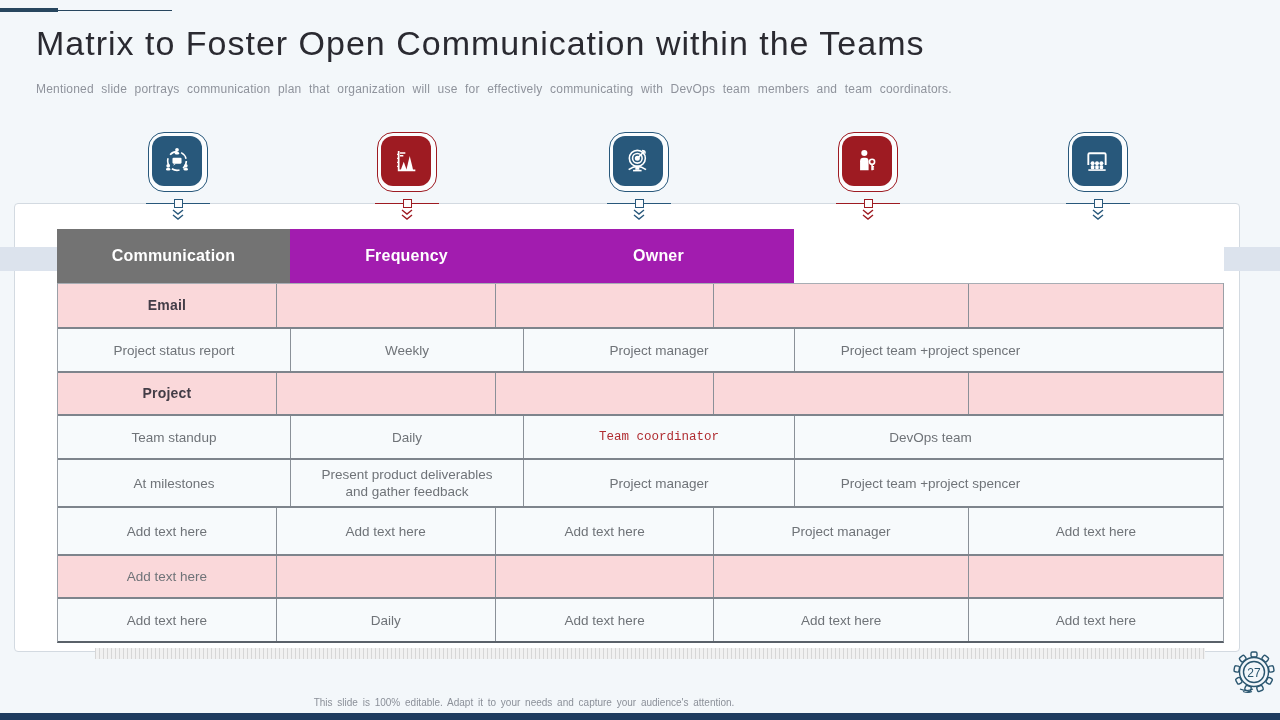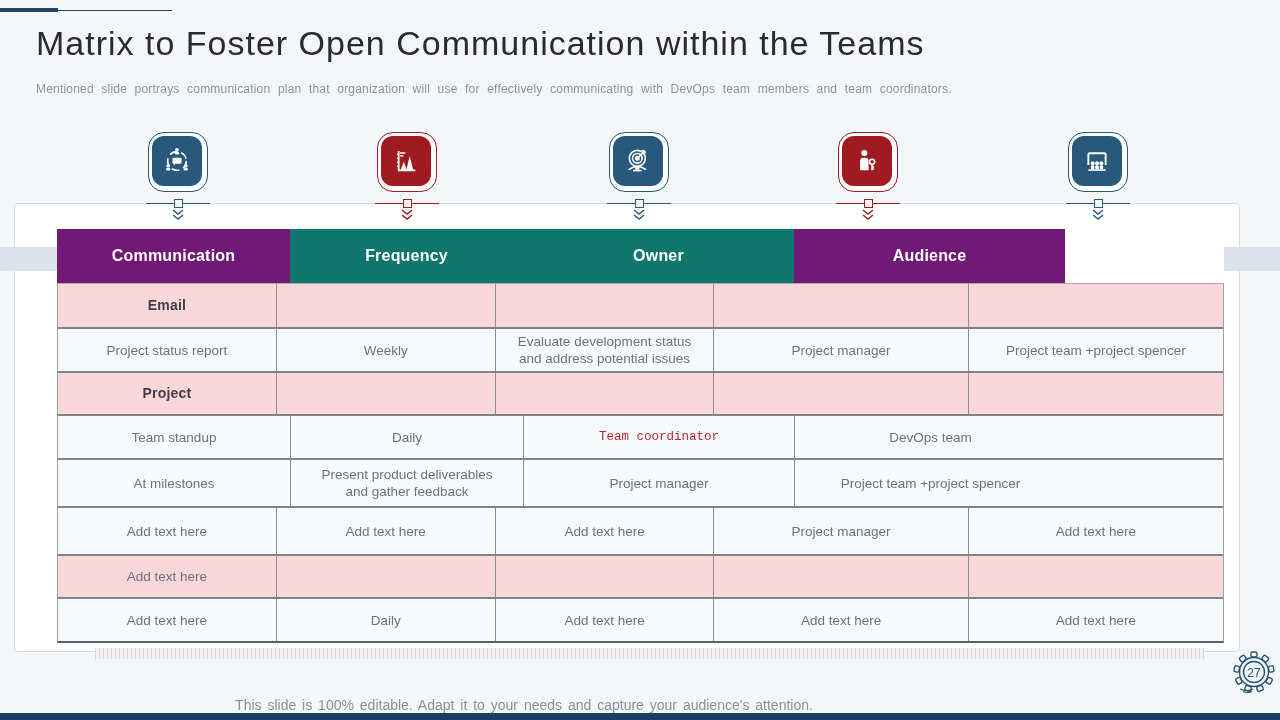--- a/index.html
+++ b/index.html
@@ -27,36 +27,36 @@
   .conn-line{position:absolute;top:203px;width:64px;height:1px;}
   .conn-sq{position:absolute;top:199px;width:9px;height:9px;background:#FDFDFD;box-sizing:border-box;}
   .conn-chev{position:absolute;top:209px;}
   .blue-stroke{border:1.3px solid #28587B;}
   .red-stroke{border:1.3px solid #9E1B22;}
   .bl{background:#28587B;} .rd{background:#9E1B22;}
 
   .table{position:absolute;left:57px;top:229px;width:1167px;}
   .thead{display:flex;height:54px;}
   .th{display:flex;align-items:center;justify-content:center;color:#FFFFFF;font-weight:bold;font-size:16px;letter-spacing:.2px;box-sizing:border-box;}
-  .th.blue{background:#701a75;} .th.red{background:#0f766e;}
+  .th.blue{background:#737373;} .th.red{background:#a21caf;}
   .tbody{border-left:1px solid #9AA0A7;border-right:1px solid #9AA0A7;border-bottom:2.5px solid #5A6169;box-sizing:border-box;}
   .trow{display:flex;background:#F7FAFC;border-top:2px solid #7E848C;box-sizing:border-box;}
   .trow:first-child{border-top:1px solid #A7ADB4;}
   .trow.pink{background:#FAD8DA;}
   .h44{height:44px;} .h43{height:43px;} .h48{height:48px;}
   .td{display:flex;align-items:center;justify-content:center;text-align:center;font-size:13.5px;color:#6F7378;line-height:17px;box-sizing:border-box;border-right:1px solid #8A9098;padding:2px 8px;}
   .td:last-child{border-right:none;}
   .c1,.c2,.c3{width:233px;} .c4,.c5{width:271px;}
   .td .narrow{display:inline-block;max-width:190px;}
   .td.bold{font-weight:bold;font-size:14px;color:#433D47;letter-spacing:.2px;}
   .td.redtext{color:#B02C31;font-size:12.5px;font-family:Liberation Mono, monospace;}
 
   .stripes{position:absolute;left:95px;top:648px;width:1110px;height:11px;background:repeating-linear-gradient(90deg,#D6D6D6 0 1.5px,#F1F1F1 1.5px 4px);}
 
-  .footer{position:absolute;left:0;top:697px;width:1048px;text-align:center;font-size:14px;color:#8B9099;word-spacing:2px;}
+  .footer{position:absolute;left:0;top:697px;width:1048px;text-align:center;font-size:10px;color:#8B9099;word-spacing:2px;}
   .gear{position:absolute;left:1230px;top:650px;}
   .bottom-bar{position:absolute;left:0;top:713px;width:1280px;height:7px;background:#1E3C5F;}
 </style>
 </head>
 <body>
 
 <div class="slide">
 
   <div class="accent-thick"></div>
   <div class="accent-thin"></div>
@@ -166,36 +166,32 @@
   <svg class="conn-chev" style="left:1091px;" width="14" height="13">
       <polyline points="2,1 7,5 12,1" fill="none" stroke="#28587B" stroke-width="1.4"></polyline>
       <polyline points="2,6 7,10 12,6" fill="none" stroke="#28587B" stroke-width="1.4"></polyline>
     </svg>
 
   <div class="table">
     <div class="thead">
       <div class="th blue c1">Communication</div>
       <div class="th red c2">Frequency</div>
       <div class="th red c4">Owner</div>
-      <div class="th blue c5">Audience</div>
     </div>
     <div class="tbody">
       <div class="trow pink h44">
         <div class="td bold c1">Email</div>
         <div class="td c2"></div>
         <div class="td c3"></div>
         <div class="td c4"></div>
         <div class="td c5"></div>
       </div>
       <div class="trow h44">
         <div class="td c1">Project status report</div>
         <div class="td c2">Weekly</div>
-        <div class="td c3">
-            <span class="narrow">Evaluate development status and address potential issues</span>
-          </div>
         <div class="td c4">Project manager</div>
         <div class="td c5">Project team +project spencer</div>
       </div>
       <div class="trow pink h43">
         <div class="td bold c1">Project</div>
         <div class="td c2"></div>
         <div class="td c3"></div>
         <div class="td c4"></div>
         <div class="td c5"></div>
       </div>

